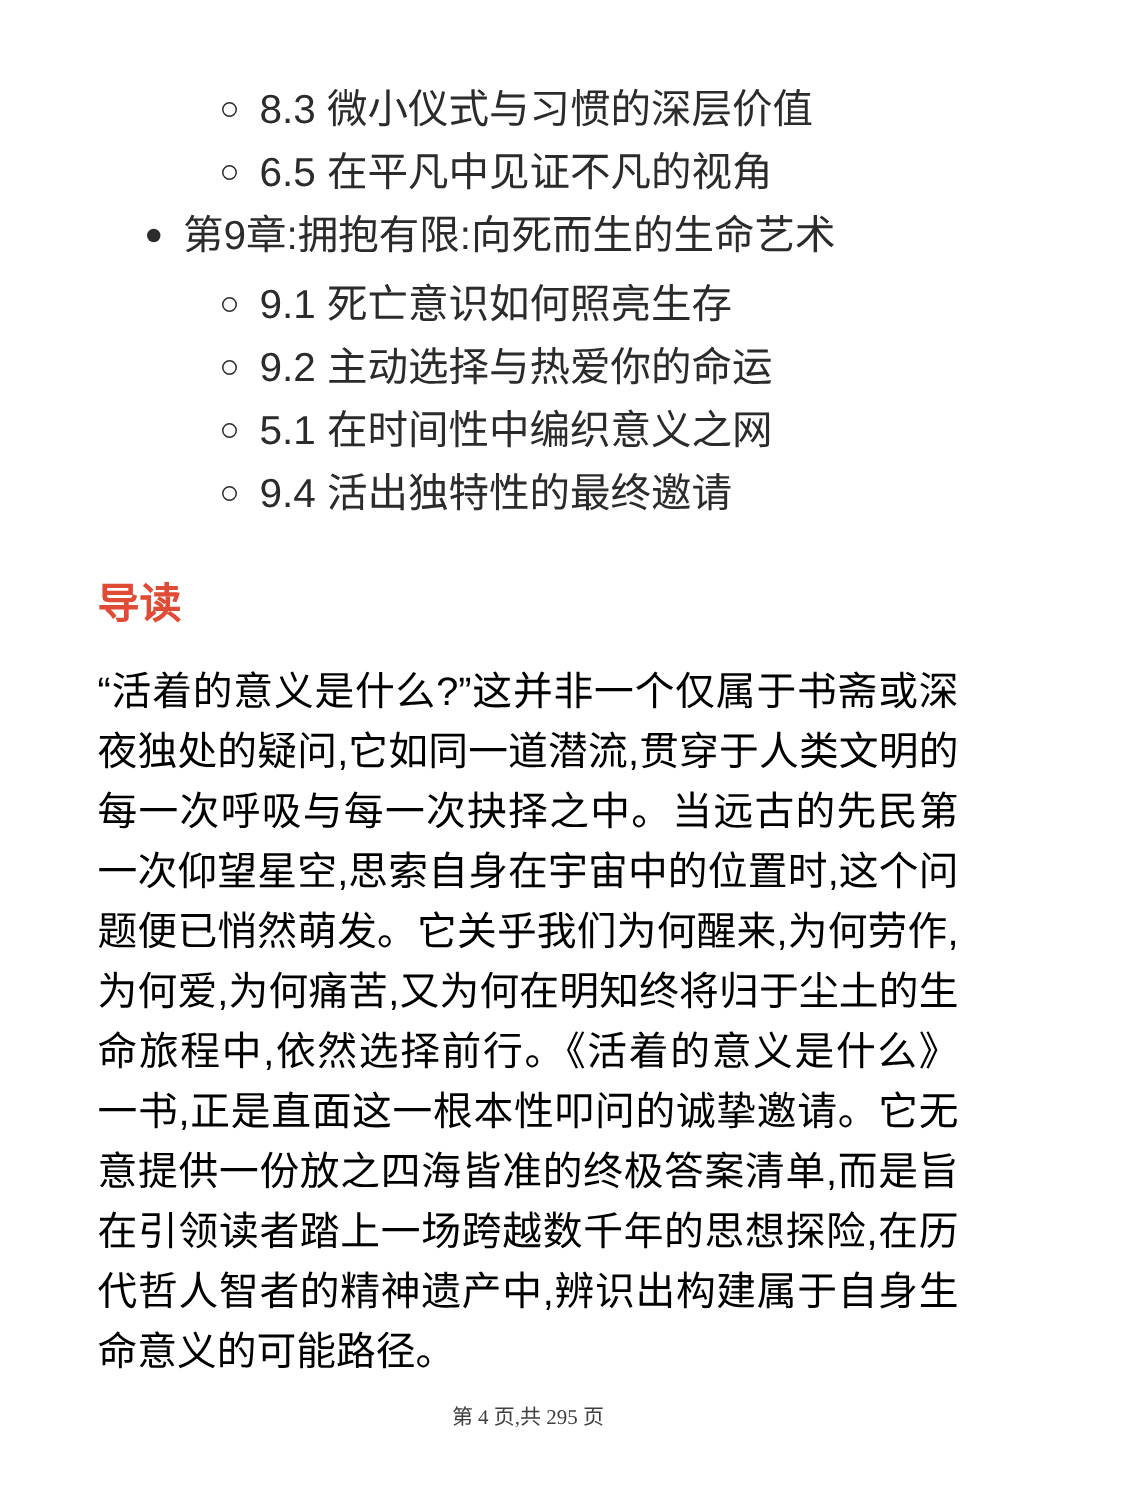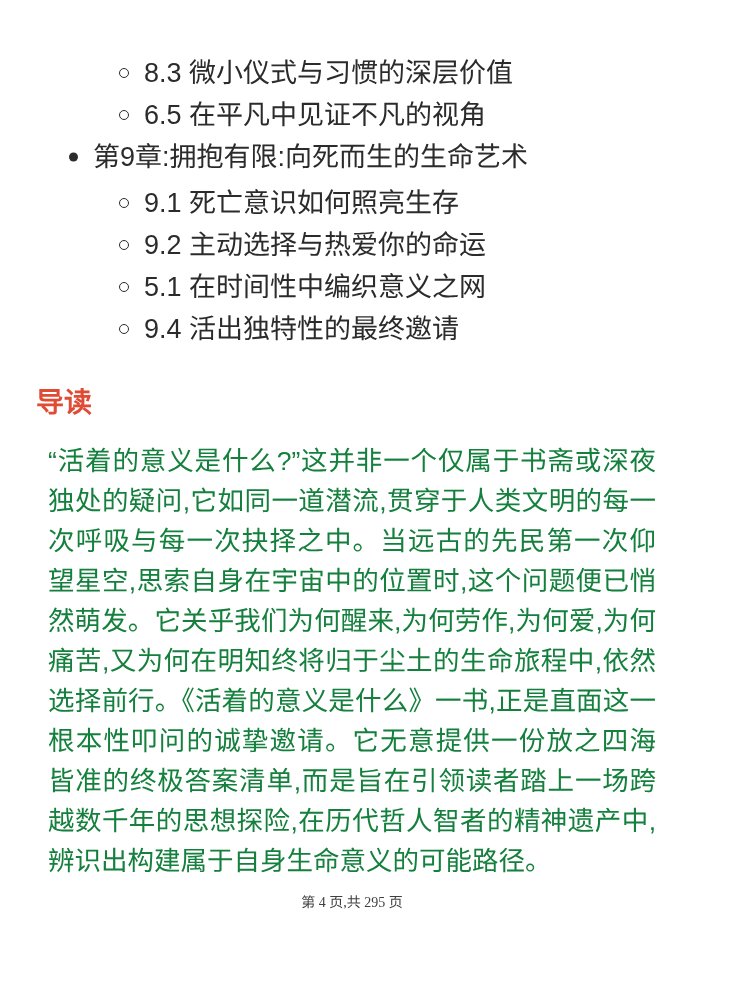--- a/index.html
+++ b/index.html
@@ -8,21 +8,21 @@
     height: 1000px;
     background: #ffffff;
     overflow: hidden;
     font-family: "Liberation Sans", sans-serif;
     color: #2b2b2b;
   }
   .page {
     width: 704px;
     height: 1000px;
     box-sizing: border-box;
-    padding: 0 36px;
+    padding: 0 65px;
     position: relative;
   }
   
   .toc { padding-top: 52px; }
   .toc-row {
     position: relative;
     line-height: 42px;
     font-size: 27px;
     white-space: nowrap;
     color: #2b2b2b;
@@ -51,29 +51,29 @@
   
   .guide-heading {
     margin: 32px 0 17px 0;
     font-size: 28px;
     line-height: 42px;
     font-weight: bold;
     color: #e04b35;
   }
   
   .guide-paragraph {
-    margin: 12px;
+    margin: 0;
     font-size: 26.5px;
     line-height: 40px;
     text-align: justify;
-    color: #15803d;
+    color: #000000;
   }
   
   .page-footer {
-    margin-top: 0;
+    margin-top: 15px;
     text-align: center;
     font-family: "Liberation Serif", serif;
     font-size: 14px;
     line-height: 20px;
     color: #3f3f3f;
   }
 </style>
 </head>
 <body>
 

